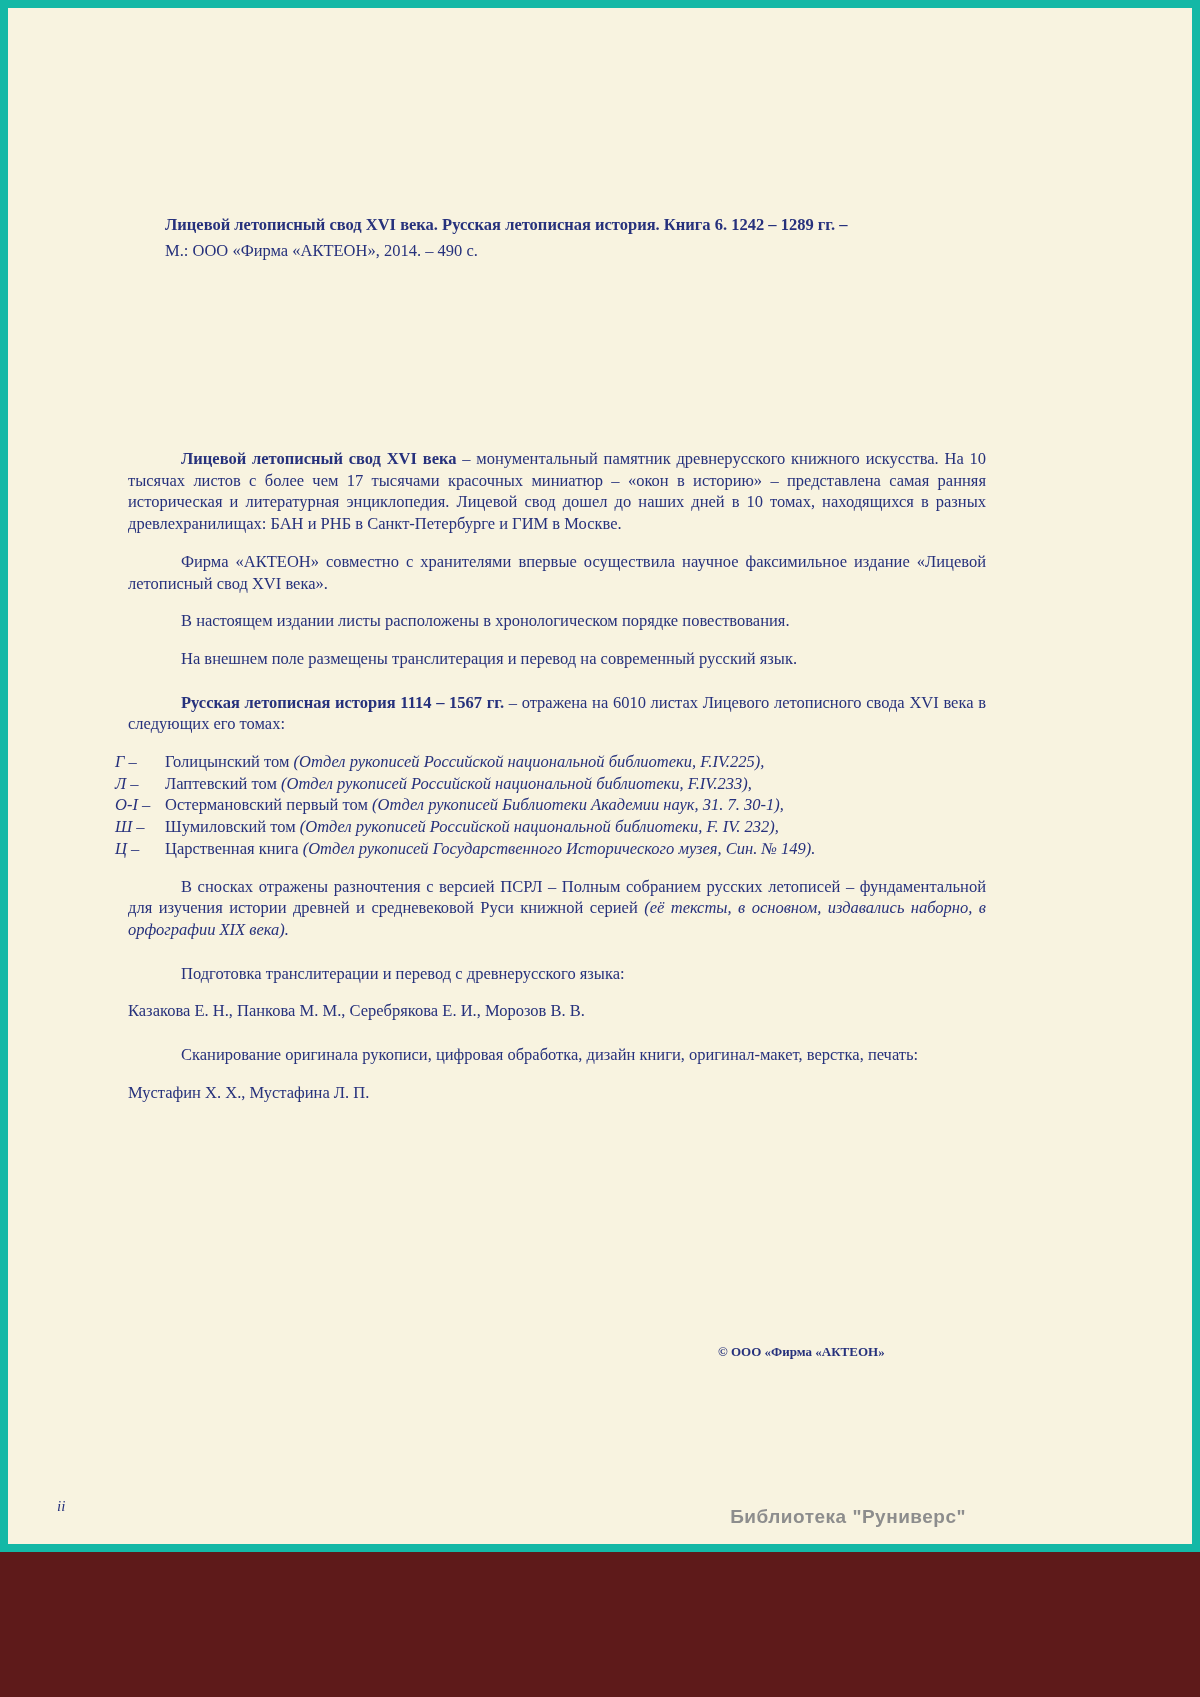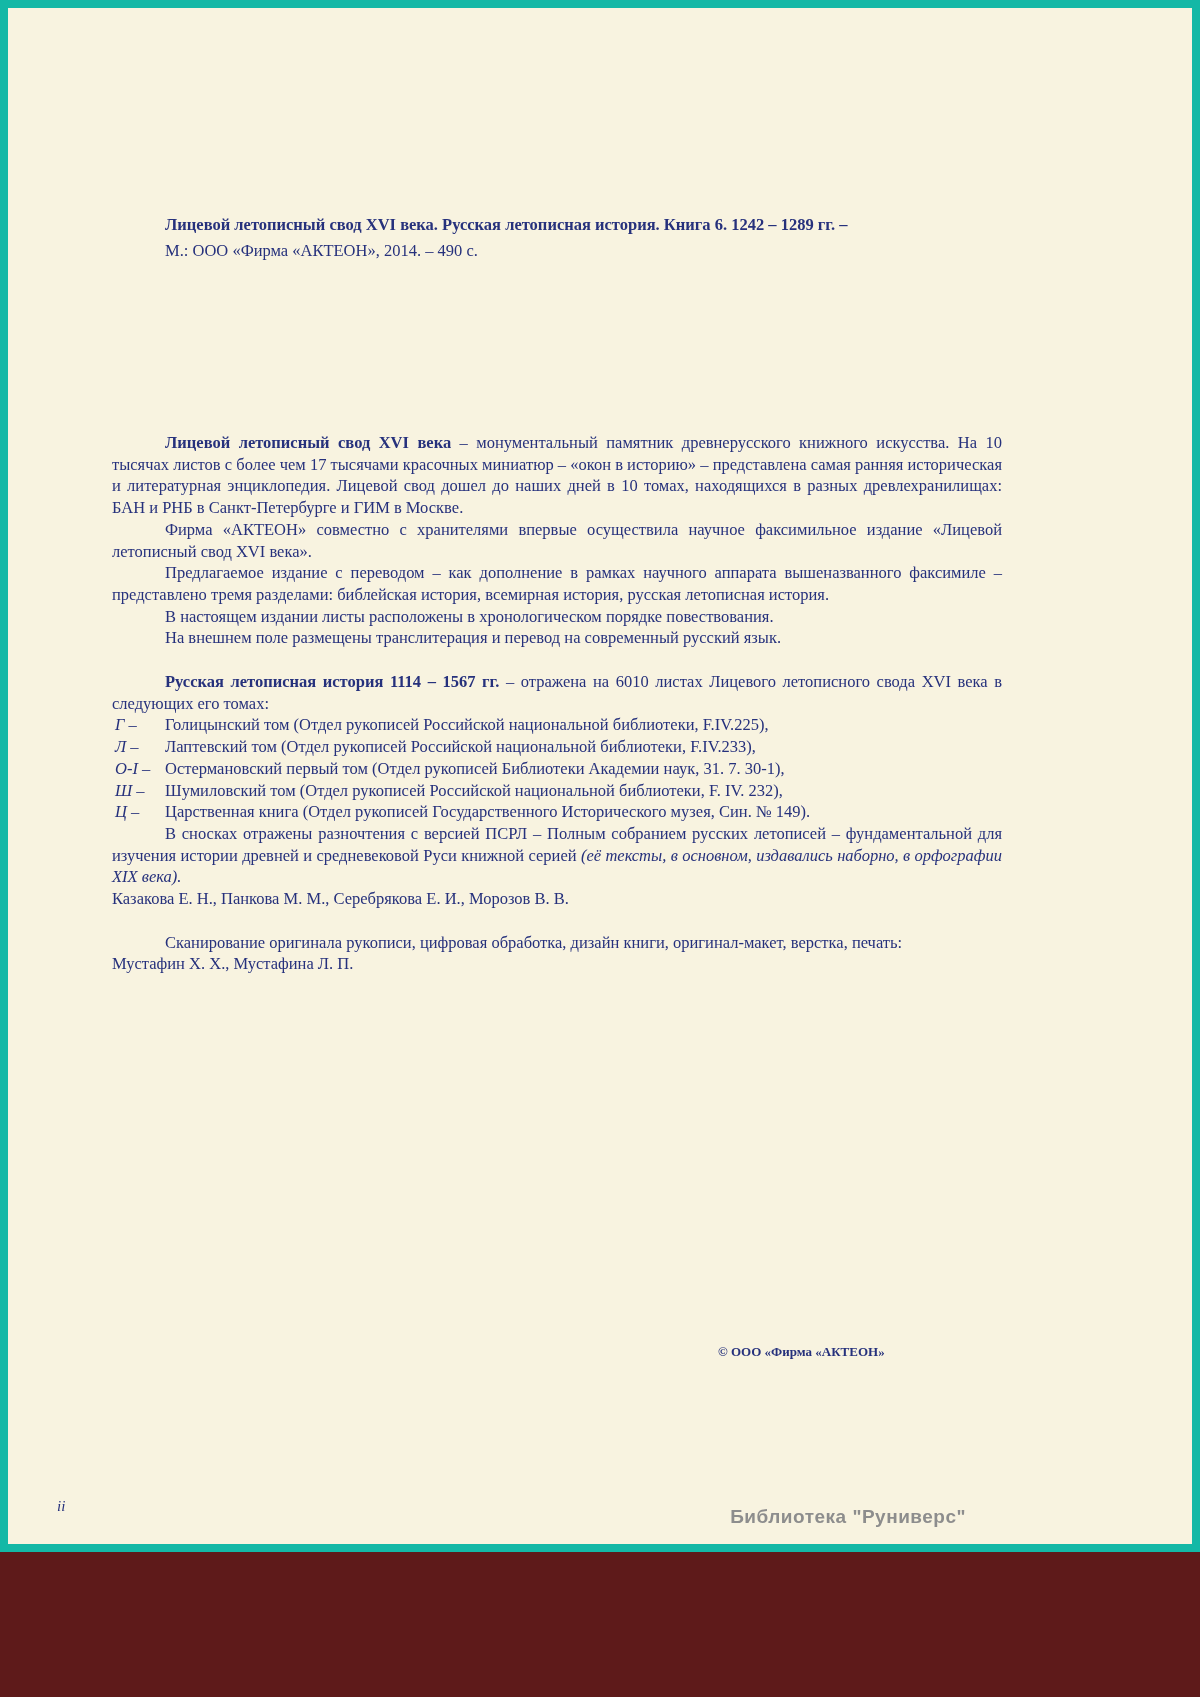--- a/index.html
+++ b/index.html
@@ -26,33 +26,33 @@
     font-size:16.5px; line-height:26px;
     text-align:left;
   }
   .hline b{font-weight:bold;}
   .content{
     position:absolute;
     left:104px; top:424px; width:890px;
     font-size:16.5px; line-height:21.7px;
     text-align:justify;
   }
-  .para{margin:0;}
+  .para{margin:16px;}
   .indent{text-indent:53px;}
   .gap{margin-top:22px;}
   .vol-list{margin:0;}
   .vol-row{white-space:nowrap;}
   .vol-letter{
     font-style:italic;
     display:inline-block;
     width:53px;
     padding-left:3px;
     box-sizing:border-box;
   }
-  .vol-detail{}
+  .vol-detail{font-style:italic;}
   .fnote-italic{font-style:italic;}
   .copyright{
     position:absolute;
     left:710px; top:1336px;
     font-size:13px;
     color:#26317c;
     font-weight:bold;
   }
   .pagenum{
     position:absolute;
@@ -79,37 +79,37 @@
 
     <div class="header">
       <div class="hline"><b>Лицевой летописный свод XVI века. Русская летописная история. Книга 6. 1242 – 1289 гг. –</b></div>
       <div class="hline">М.: ООО «Фирма «АКТЕОН», 2014. – 490 с.</div>
     </div>
 
     <div class="content">
 
       <p class="para indent"><b>Лицевой летописный свод XVI века</b><span> – монументальный памятник древнерусского книжного искусства. На 10 тысячах листов с более чем 17 тысячами красочных миниатюр – «окон в историю» – представлена самая ранняя историческая и литературная энциклопедия. Лицевой свод дошел до наших дней в 10 томах, находящихся в разных древлехранилищах: БАН и РНБ в Санкт-Петербурге и ГИМ в Москве.</span></p>
       <p class="para indent">Фирма «АКТЕОН» совместно с хранителями впервые осуществила научное факсимильное издание «Лицевой летописный свод XVI века».</p>
-      <p class="para indent">Предлагаемое издание с переводом – как дополнение в рамках научного аппарата вышеназванного факсимиле – представлено тремя разделами: библейская история, всемирная история, русская летописная история.</p>
       <p class="para indent">В настоящем издании листы расположены в хронологическом порядке повествования.</p>
       <p class="para indent">На внешнем поле размещены транслитерация и перевод на современный русский язык.</p>
 
       <p class="para indent gap"><b>Русская летописная история 1114 – 1567 гг.</b><span> – отражена на 6010 листах Лицевого летописного свода XVI века в следующих его томах:</span></p>
 
       <div class="vol-list">
         <div class="vol-row"><span class="vol-letter">Г –</span><span class="vol-name">Голицынский том </span><span class="vol-detail">(Отдел рукописей Российской национальной библиотеки, F.IV.225),</span></div>
         <div class="vol-row"><span class="vol-letter">Л –</span><span class="vol-name">Лаптевский том </span><span class="vol-detail">(Отдел рукописей Российской национальной библиотеки, F.IV.233),</span></div>
         <div class="vol-row"><span class="vol-letter">О-I –</span><span class="vol-name">Остермановский первый том </span><span class="vol-detail">(Отдел рукописей Библиотеки Академии наук, 31. 7. 30-1),</span></div>
         <div class="vol-row"><span class="vol-letter">Ш –</span><span class="vol-name">Шумиловский том </span><span class="vol-detail">(Отдел рукописей Российской национальной библиотеки, F. IV. 232),</span></div>
         <div class="vol-row"><span class="vol-letter">Ц –</span><span class="vol-name">Царственная книга </span><span class="vol-detail">(Отдел рукописей Государственного Исторического музея, Син. № 149).</span></div>
       </div>
 
       <p class="para indent"><span>В сносках отражены разночтения с версией ПСРЛ – Полным собранием русских летописей – фундаментальной для изучения истории древней и средневековой Руси книжной серией </span><i class="fnote-italic">(её тексты, в основном, издавались наборно, в орфографии XIX века).</i></p>
 
 
+      <p class="para indent gap">Подготовка транслитерации и перевод с древнерусского языка:</p>
       <p class="para">Казакова Е. Н., Панкова М. М., Серебрякова Е. И., Морозов В. В.</p>
 
       <p class="para indent gap">Сканирование оригинала рукописи, цифровая обработка, дизайн книги, оригинал-макет, верстка, печать:</p>
       <p class="para">Мустафин Х. Х., Мустафина Л. П.</p>
 
     </div>
 
     <div class="copyright">© ООО «Фирма «АКТЕОН»</div>
 
     <div class="pagenum">ii</div>

